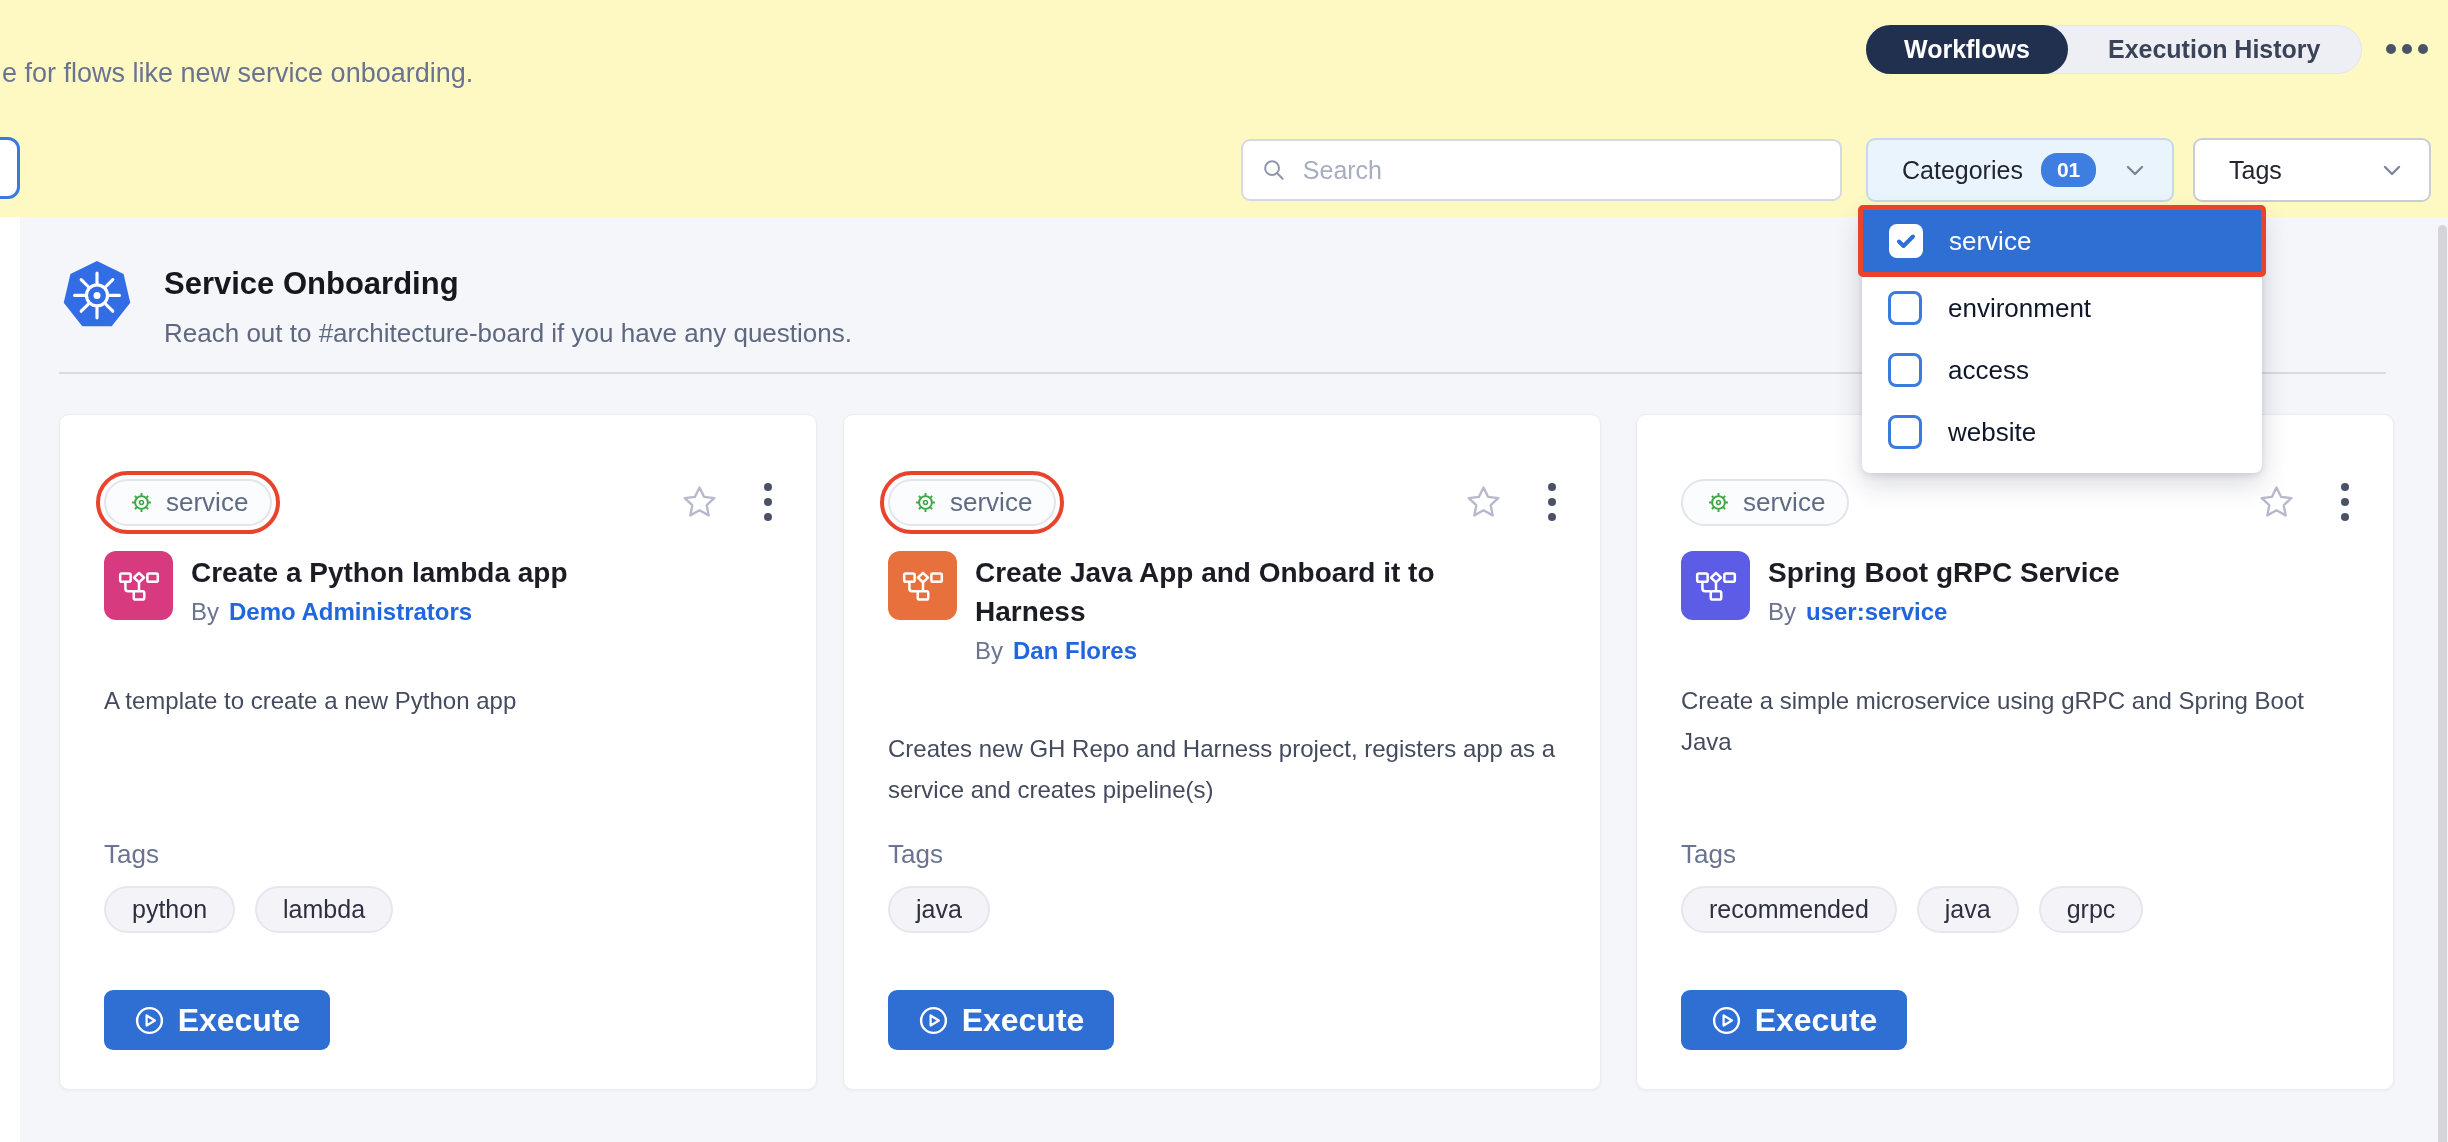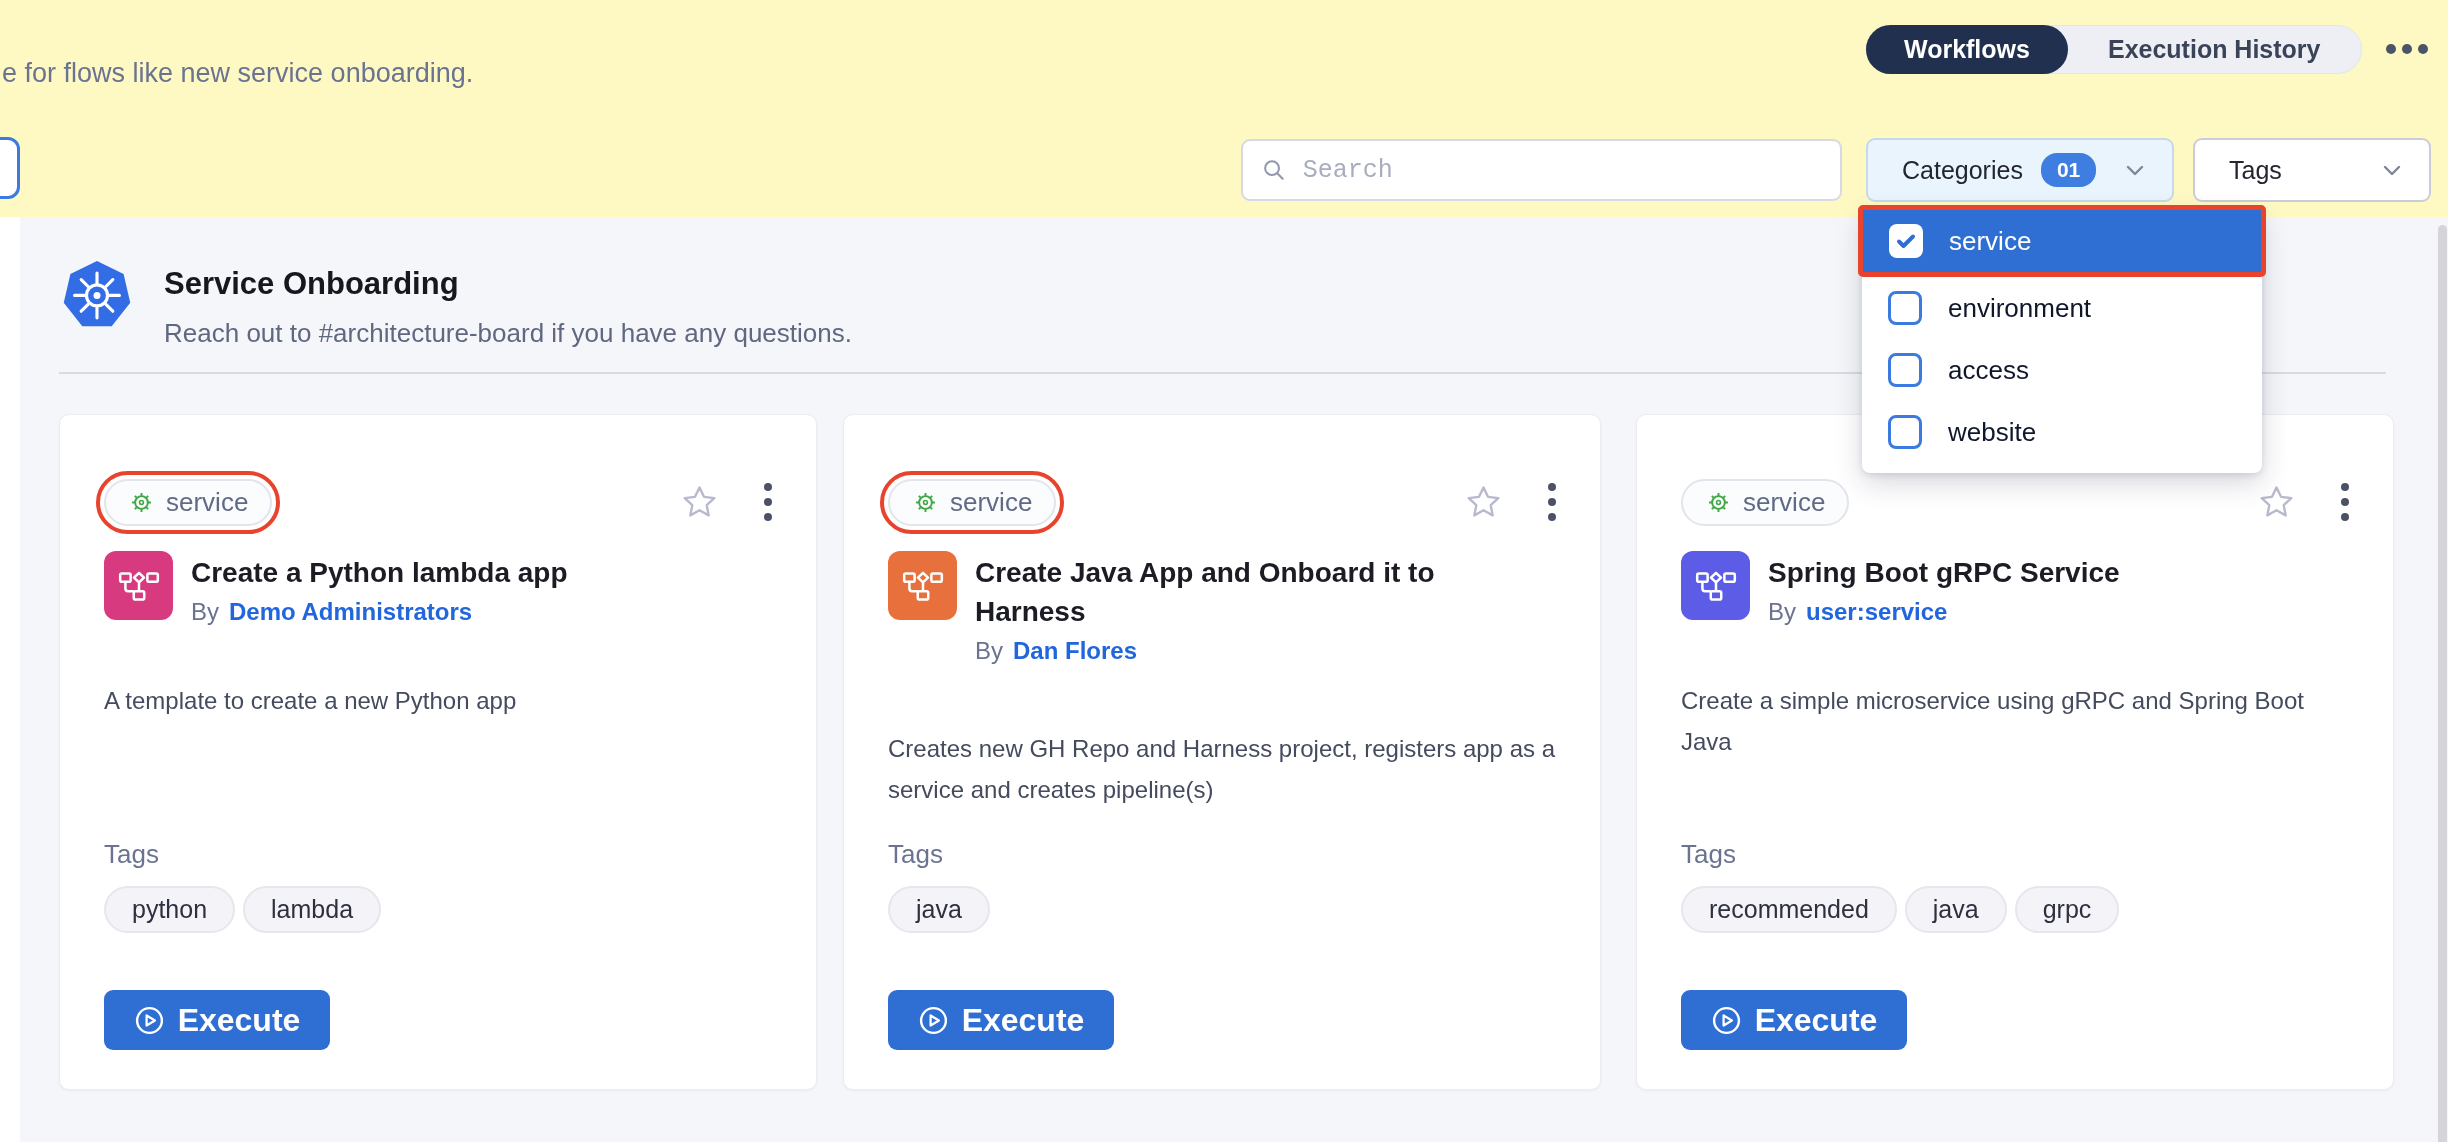--- a/index.html
+++ b/index.html
@@ -17,21 +17,21 @@
   .seg-idle{padding:0 40px;color:#3a4357;font-weight:600;font-size:25px;}
   .kebab-h{position:absolute;left:2386px;top:44px;display:flex;gap:6px;cursor:pointer;}
   .kebab-h i{width:10px;height:10px;border-radius:50%;background:#4a5468;display:block;}
 
   
   .cut-btn{position:absolute;left:-64px;top:137px;width:84px;height:62px;background:#fff;
            border:3px solid #3b7be0;border-radius:12px;box-sizing:border-box;}
   .search{position:absolute;left:1241px;top:139px;width:601px;height:62px;background:#fff;
           border:2px solid #d7d9e2;border-radius:9px;box-sizing:border-box;display:flex;align-items:center;padding:0 18px;}
   .search input{border:none;outline:none;font-size:25px;color:#3a3f52;width:100%;margin-left:14px;
-                font-family:Liberation Mono, monospace;background:transparent;}
+                font-family:Liberation Sans, sans-serif;background:transparent;}
   .search input::placeholder{color:#a8adbf;}
   .filter-btn{position:absolute;top:138px;height:64px;border-radius:9px;box-sizing:border-box;
               display:flex;align-items:center;cursor:pointer;}
   .cat-btn{left:1866px;width:308px;background:#e9f4fc;border:2px solid #c5d9ea;padding:0 24px 0 34px;}
   .tags-btn{left:2193px;width:238px;background:#fff;border:2px solid #caccd8;padding:0 24px 0 34px;}
   .filter-label{font-size:25px;color:#23252f;}
   .badge{margin-left:18px;background:#3e7ee0;color:#fff;font-size:21px;font-weight:bold;
          border-radius:16px;padding:5px 16px;}
   .filter-btn .chev{margin-left:auto;}
 
@@ -72,21 +72,21 @@
 
   .head-row{position:absolute;left:44px;top:136px;right:40px;display:flex;gap:18px;}
   .tile{width:69px;height:69px;border-radius:12px;flex:0 0 auto;display:flex;align-items:center;justify-content:center;}
   .card-title{font-size:28px;font-weight:bold;color:#1b1c24;line-height:39px;margin:2px 0 6px;}
   .byline{font-size:24px;color:#6a7390;}
   .byline a{color:#2166dd;text-decoration:none;margin-left:10px;font-weight:bold;}
 
   .desc{position:absolute;left:44px;right:44px;top:265px;font-size:24px;line-height:41px;color:#454b5e;}
   .card-2 .desc{top:313px;}
   .tags-label{position:absolute;left:44px;top:424px;font-size:26px;color:#6a7390;}
-  .tag-row{position:absolute;left:44px;top:471px;display:flex;gap:8px;justify-content:center;}
+  .tag-row{position:absolute;left:44px;top:471px;display:flex;gap:20px;justify-content:center;}
   .tag-pill{height:47px;display:flex;align-items:center;padding:0 26px;background:#f3f3f8;
             border:2px solid #e6e7ee;border-radius:24px;font-size:25px;color:#2e3040;box-sizing:border-box;}
   .exec-btn{position:absolute;left:44px;top:575px;width:226px;height:60px;background:#2f6fd4;border:none;
             border-radius:9px;color:#fff;font-size:32px;font-weight:bold;display:flex;align-items:center;
             justify-content:center;gap:13px;cursor:pointer;font-family:"Liberation Sans",sans-serif;}
 
   .scroll-thumb{position:absolute;right:1px;top:225px;width:9px;height:917px;background:#d5d5d9;
                 border-radius:8px 8px 0 0;}
 </style>
 </head>

